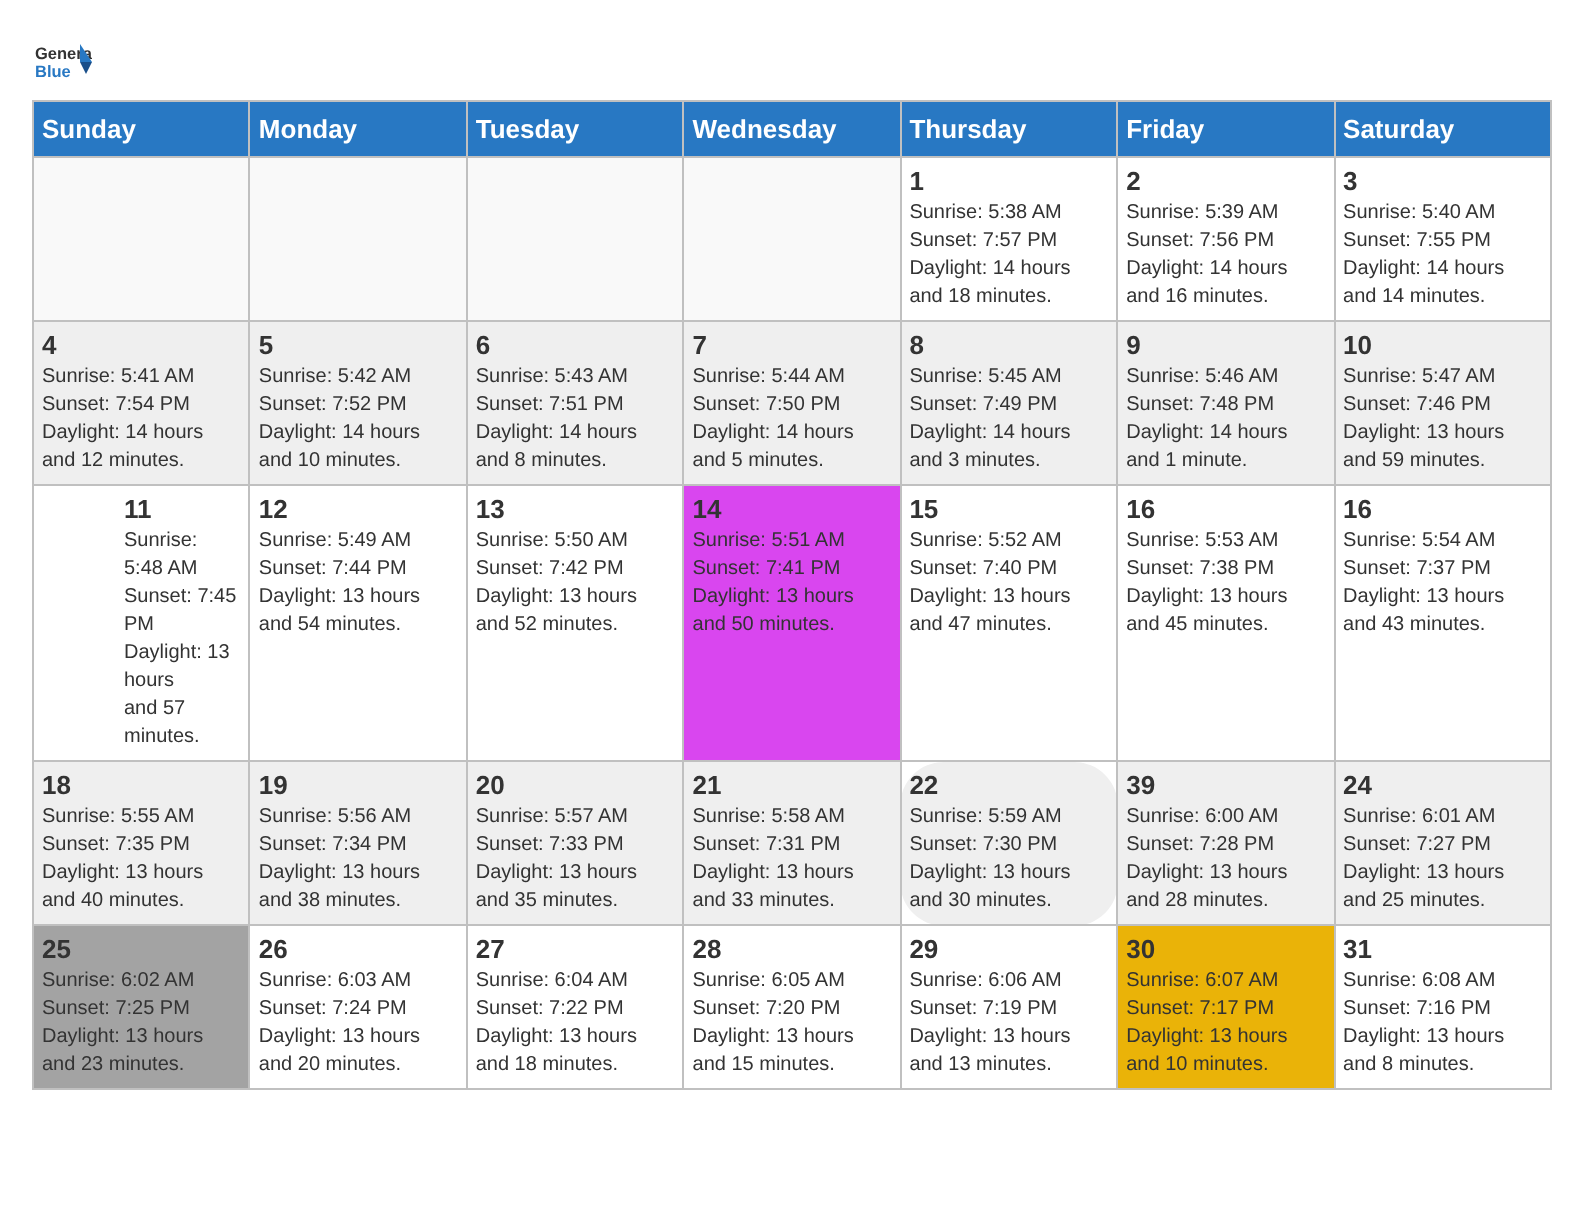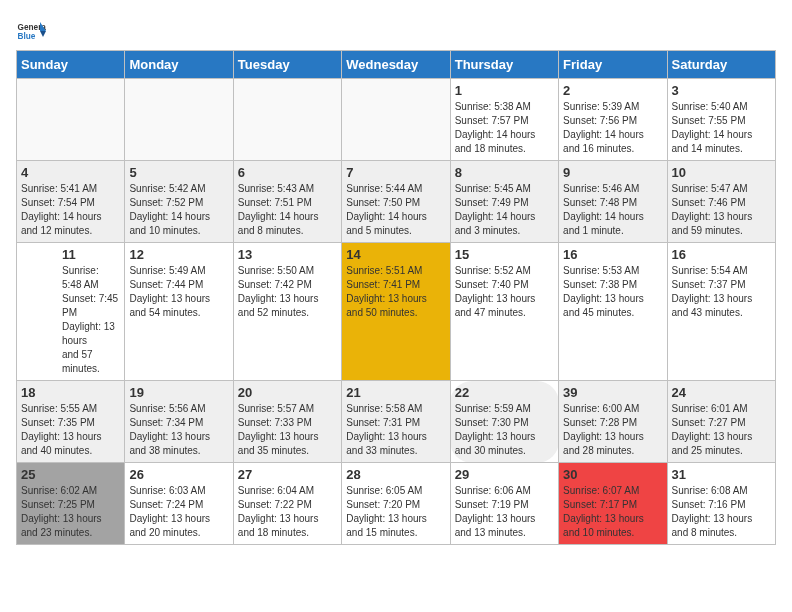--- a/index.html
+++ b/index.html
@@ -161,21 +161,21 @@
           <div class="day-info">Sunrise: 5:48 AM<br>Sunset: 7:45 PM<br>Daylight: 13 hours<br>and 57 minutes.</div>
         </td>
         <td style="background-color: rgb(255, 255, 255);">
           <div class="day-number">12</div>
           <div class="day-info">Sunrise: 5:49 AM<br>Sunset: 7:44 PM<br>Daylight: 13 hours<br>and 54 minutes.</div>
         </td>
         <td style="background-color: rgb(255, 255, 255);">
           <div class="day-number">13</div>
           <div class="day-info">Sunrise: 5:50 AM<br>Sunset: 7:42 PM<br>Daylight: 13 hours<br>and 52 minutes.</div>
         </td>
-        <td style="background-color: #eab308;">
+        <td style="background-color: #d946ef;">
           <div class="day-number">14</div>
           <div class="day-info">Sunrise: 5:51 AM<br>Sunset: 7:41 PM<br>Daylight: 13 hours<br>and 50 minutes.</div>
         </td>
         <td style="background-color: rgb(255, 255, 255);">
           <div class="day-number">15</div>
           <div class="day-info">Sunrise: 5:52 AM<br>Sunset: 7:40 PM<br>Daylight: 13 hours<br>and 47 minutes.</div>
         </td>
         <td style="background-color: rgb(255, 255, 255);">
           <div class="day-number">16</div>
           <div class="day-info">Sunrise: 5:53 AM<br>Sunset: 7:38 PM<br>Daylight: 13 hours<br>and 45 minutes.</div>
@@ -229,21 +229,21 @@
           <div class="day-info">Sunrise: 6:04 AM<br>Sunset: 7:22 PM<br>Daylight: 13 hours<br>and 18 minutes.</div>
         </td>
         <td style="background-color: rgb(255, 255, 255);">
           <div class="day-number">28</div>
           <div class="day-info">Sunrise: 6:05 AM<br>Sunset: 7:20 PM<br>Daylight: 13 hours<br>and 15 minutes.</div>
         </td>
         <td style="background-color: rgb(255, 255, 255);">
           <div class="day-number">29</div>
           <div class="day-info">Sunrise: 6:06 AM<br>Sunset: 7:19 PM<br>Daylight: 13 hours<br>and 13 minutes.</div>
         </td>
-        <td style="background-color: #ef4444;">
+        <td style="background-color: #eab308;">
           <div class="day-number">30</div>
           <div class="day-info">Sunrise: 6:07 AM<br>Sunset: 7:17 PM<br>Daylight: 13 hours<br>and 10 minutes.</div>
         </td>
         <td style="background-color: rgb(255, 255, 255);">
           <div class="day-number">31</div>
           <div class="day-info">Sunrise: 6:08 AM<br>Sunset: 7:16 PM<br>Daylight: 13 hours<br>and 8 minutes.</div>
         </td>
       </tr>
     </tbody>
 </table>

